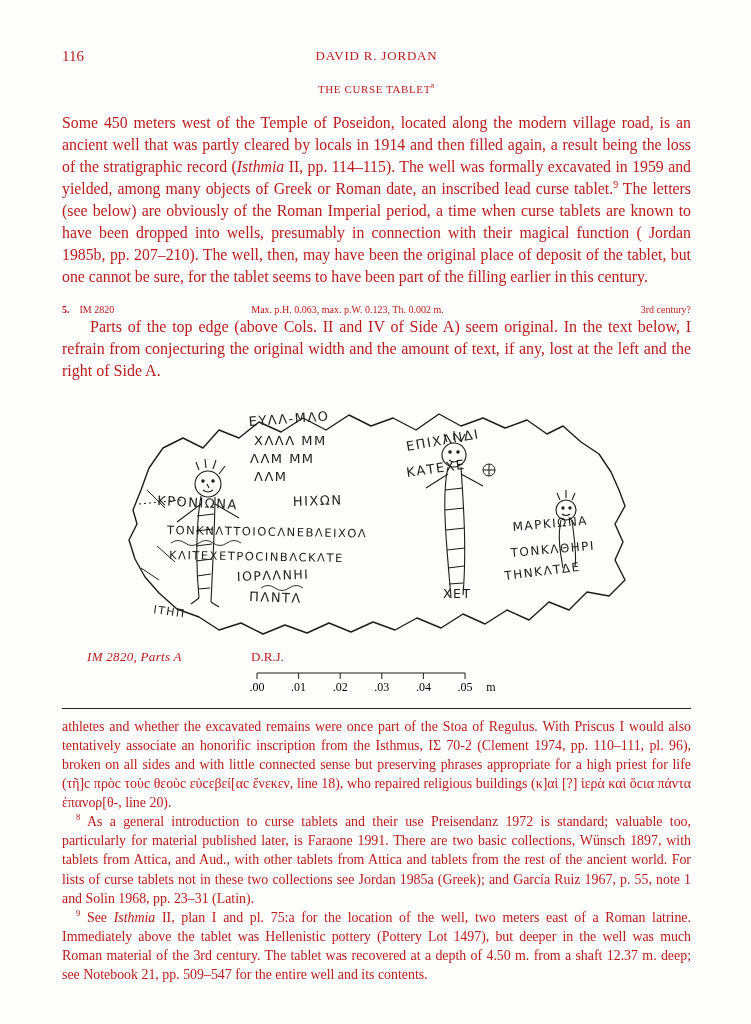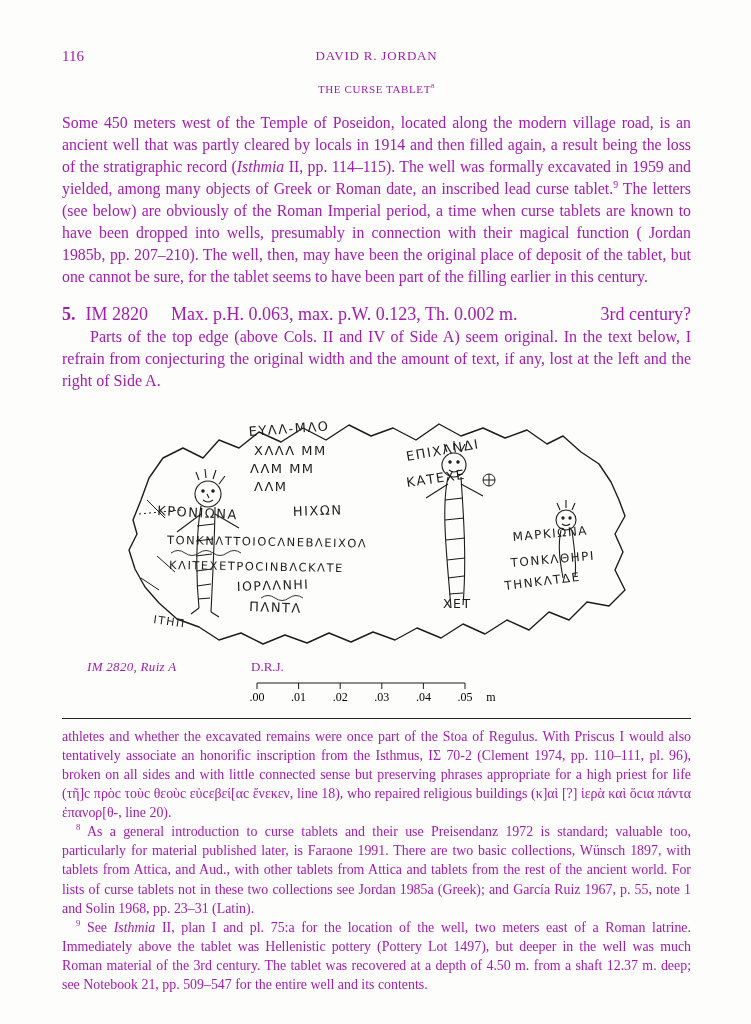--- a/index.html
+++ b/index.html
@@ -2,36 +2,36 @@
 <html><head>
 <meta charset="utf-8">
 <style>
   * { box-sizing: border-box; }
   html,body { margin:0; padding:0; background:#e8e8e8; }
   .page {
     position: relative;
     width: 751px; height: 1024px;
     margin: 0 auto;
     background: #fdfdfb;
-    color: #a21caf;
+    color: #b91c1c;
     font-family: "Liberation Serif", "DejaVu Serif", serif;
     overflow: hidden;
   }
   .content { position: absolute; left: 62px; top: 48px; width: 629px; }
 
   .header-row { position: relative; height: 18px; }
   .page-number { position: absolute; left: 0; top: 0; font-size: 15px; }
   .running-head { text-align: center; font-size: 13px; letter-spacing: 0.8px; }
 
   .article-title { text-align: center; font-size: 11px; letter-spacing: 0.6px; margin-top: 17px; }
   sup { font-size: 0.62em; vertical-align: super; line-height: 0; }
 
   .body-par { font-size: 15.8px; line-height: 22px; text-align: justify; margin-top: 17px; }
 
-  .catalog-row { display: flex; justify-content: space-between; font-size: 18px; margin-top: 15px; }
+  .catalog-row { display: flex; justify-content: space-between; font-size: 10px; margin-top: 15px; }
   .catalog-left .num { font-weight: bold; margin-right: 10px; }
   .catalog-mid { margin-left: -60px; }
   .desc-par { font-size: 16px; line-height: 22px; text-align: justify; margin-top: 1px; text-indent: 28px; }
 
   .figure-block { margin-top: 12px; }
   .tablet-wrap { margin-left: 49px; width: 530px; }
   svg text.inscr {
     font-family: "DejaVu Sans", sans-serif;
     fill: #1c1c1c;
     letter-spacing: 1.5px;
@@ -133,21 +133,21 @@
           <text class="inscr" x="400" y="159" font-size="12" transform="rotate(-5 400 159)">ΤΟΝΚΛΘΗΡΙ</text>
           <text class="inscr" x="126" y="183" font-size="12.5" transform="rotate(-2 126 183)">ΙΟΡΛΛΝΗΙ</text>
           <text class="inscr" x="394" y="182" font-size="12" transform="rotate(-7 394 182)">ΤΗΝΚΛΤΔΕ</text>
           <text class="inscr" x="138" y="203" font-size="13" transform="rotate(2 138 203)">ΠΛΝΤΛ</text>
           <text class="inscr" x="332" y="200" font-size="12.5">ΧΕΤ</text>
           <text class="inscr" x="42" y="215" font-size="11" transform="rotate(8 42 215)">ΙΤΗΠ</text>
         </svg>
       </div>
 
       <div class="fig-caption">
-        <span class="cap-left">IM 2820, Ruiz A</span>
+        <span class="cap-left">IM 2820, Parts A</span>
         <span class="cap-right">D.R.J.</span>
       </div>
 
       <div class="scale-wrap">
         <svg width="260" height="26" viewBox="0 0 260 26">
           <path d="M10,5 L218,5" stroke="#1c1c1c" stroke-width="1.2"></path>
           <path d="M10,5 L10,11 M51.6,5 L51.6,11 M93.2,5 L93.2,11 M134.8,5 L134.8,11 M176.4,5 L176.4,11 M218,5 L218,11" stroke="#1c1c1c" stroke-width="1"></path>
           <text x="10" y="23" font-size="12" text-anchor="middle" font-family="Liberation Serif, serif">.00</text>
           <text x="51.6" y="23" font-size="12" text-anchor="middle" font-family="Liberation Serif, serif">.01</text>
           <text x="93.2" y="23" font-size="12" text-anchor="middle" font-family="Liberation Serif, serif">.02</text>

